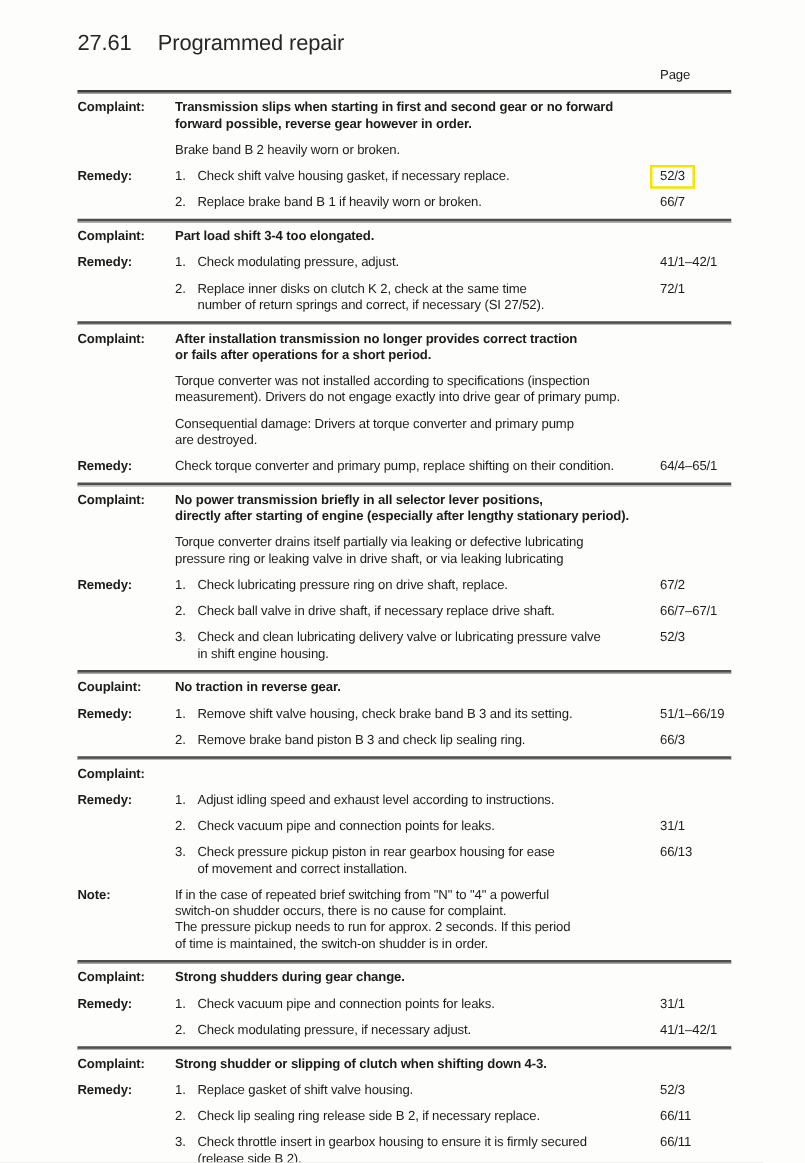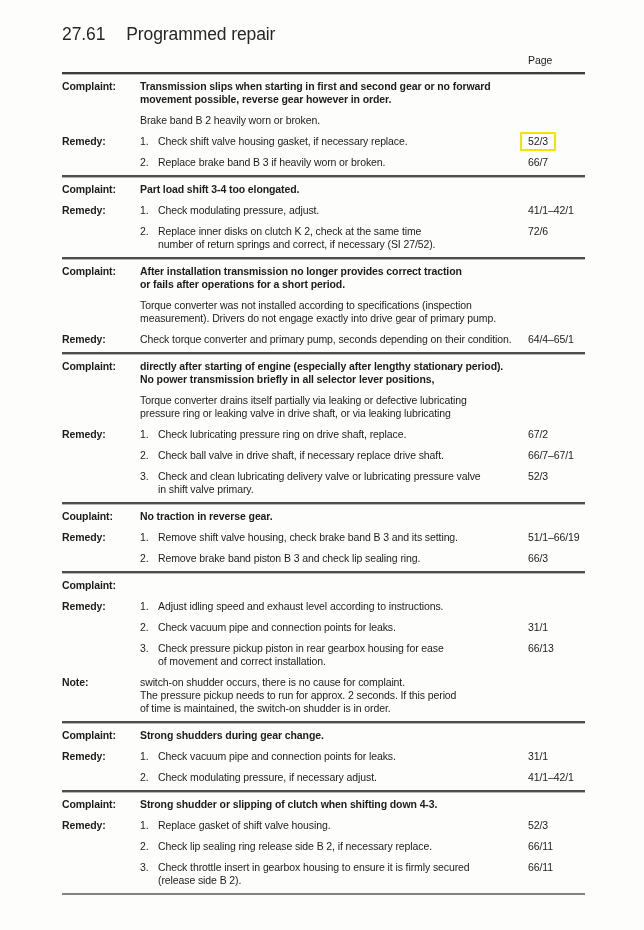--- a/index.html
+++ b/index.html
@@ -41,21 +41,21 @@
     <div class="pagehead">
       <span>Page</span>
     </div>
     <div class="rule rule-top"></div>
     <div id="sections">
         <div class="sec">
           <div class="row">
             <div class="lab">Complaint:</div>
             <div class="txt bold">
               <div>Transmission slips when starting in first and second gear or no forward</div>
-              <div>movement possible, reverse gear however in order.</div>
+              <div>forward possible, reverse gear however in order.</div>
             </div>
           </div>
           <div class="row">
             <div class="lab"></div>
             <div class="txt">
               <div>Brake band B 2 heavily worn or broken.</div>
             </div>
           </div>
           <div class="row">
             <div class="lab">Remedy:</div>
@@ -65,21 +65,21 @@
                 <div>Check shift valve housing gasket, if necessary replace.</div>
               </div>
             </div>
             <div class="pcell"><span class="hl" style="border-color: rgb(245, 228, 0);">52/3</span></div>
           </div>
           <div class="row">
             <div class="lab"></div>
             <div class="rbody">
               <div class="rnum">2.</div>
               <div class="txt">
-                <div>Replace brake band B 3 if heavily worn or broken.</div>
+                <div>Replace brake band B 1 if heavily worn or broken.</div>
               </div>
             </div>
             <div class="pcell">66/7</div>
           </div>
         </div>
         <div class="rule"></div>
         <div class="sec">
           <div class="row">
             <div class="lab">Complaint:</div>
             <div class="txt bold">
@@ -98,56 +98,63 @@
           </div>
           <div class="row">
             <div class="lab"></div>
             <div class="rbody">
               <div class="rnum">2.</div>
               <div class="txt">
                 <div>Replace inner disks on clutch K 2, check at the same time</div>
                 <div>number of return springs and correct, if necessary (SI 27/52).</div>
               </div>
             </div>
-            <div class="pcell">72/6</div>
+            <div class="pcell">72/1</div>
           </div>
         </div>
         <div class="rule"></div>
         <div class="sec">
           <div class="row">
             <div class="lab">Complaint:</div>
             <div class="txt bold">
               <div>After installation transmission no longer provides correct traction</div>
               <div>or fails after operations for a short period.</div>
             </div>
           </div>
           <div class="row">
             <div class="lab"></div>
             <div class="txt">
               <div>Torque converter was not installed according to specifications (inspection</div>
               <div>measurement). Drivers do not engage exactly into drive gear of primary pump.</div>
             </div>
           </div>
           <div class="row">
-            <div class="lab">Remedy:</div>
-            <div class="rbody">
-              <div class="txt">
-                <div>Check torque converter and primary pump, seconds depending on their condition.</div>
+            <div class="lab"></div>
+            <div class="txt">
+              <div>Consequential damage: Drivers at torque converter and primary pump</div>
+              <div>are destroyed.</div>
+            </div>
+          </div>
+          <div class="row">
+            <div class="lab">Remedy:</div>
+            <div class="rbody">
+              <div class="txt">
+                <div>Check torque converter and primary pump, replace shifting on their condition.</div>
               </div>
             </div>
             <div class="pcell">64/4–65/1</div>
           </div>
         </div>
         <div class="rule"></div>
         <div class="sec">
           <div class="row">
             <div class="lab">Complaint:</div>
             <div class="txt bold">
+              <div>No power transmission briefly in all selector lever positions,</div>
               <div>directly after starting of engine (especially after lengthy stationary period).</div>
-              <div>No power transmission briefly in all selector lever positions,</div>
             </div>
           </div>
           <div class="row">
             <div class="lab"></div>
             <div class="txt">
               <div>Torque converter drains itself partially via leaking or defective lubricating</div>
               <div>pressure ring or leaking valve in drive shaft, or via leaking lubricating</div>
             </div>
           </div>
           <div class="row">
@@ -169,21 +176,21 @@
               </div>
             </div>
             <div class="pcell">66/7–67/1</div>
           </div>
           <div class="row">
             <div class="lab"></div>
             <div class="rbody">
               <div class="rnum">3.</div>
               <div class="txt">
                 <div>Check and clean lubricating delivery valve or lubricating pressure valve</div>
-                <div>in shift valve primary.</div>
+                <div>in shift engine housing.</div>
               </div>
             </div>
             <div class="pcell">52/3</div>
           </div>
         </div>
         <div class="rule"></div>
         <div class="sec">
           <div class="row">
             <div class="lab">Couplaint:</div>
             <div class="txt bold">
@@ -242,20 +249,21 @@
               <div class="txt">
                 <div>Check pressure pickup piston in rear gearbox housing for ease</div>
                 <div>of movement and correct installation.</div>
               </div>
             </div>
             <div class="pcell">66/13</div>
           </div>
           <div class="row">
             <div class="lab">Note:</div>
             <div class="txt">
+              <div>If in the case of repeated brief switching from "N" to "4" a powerful</div>
               <div>switch-on shudder occurs, there is no cause for complaint.</div>
               <div>The pressure pickup needs to run for approx. 2 seconds. If this period</div>
               <div>of time is maintained, the switch-on shudder is in order.</div>
             </div>
           </div>
         </div>
         <div class="rule"></div>
         <div class="sec">
           <div class="row">
             <div class="lab">Complaint:</div>

